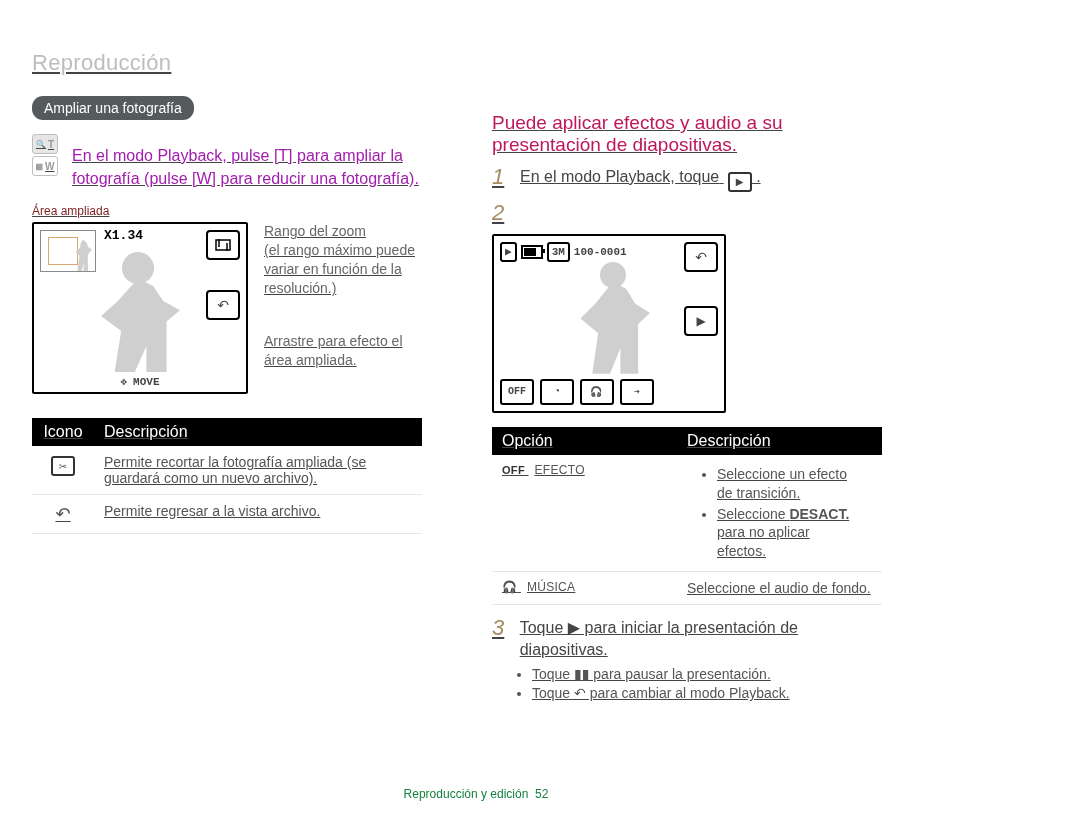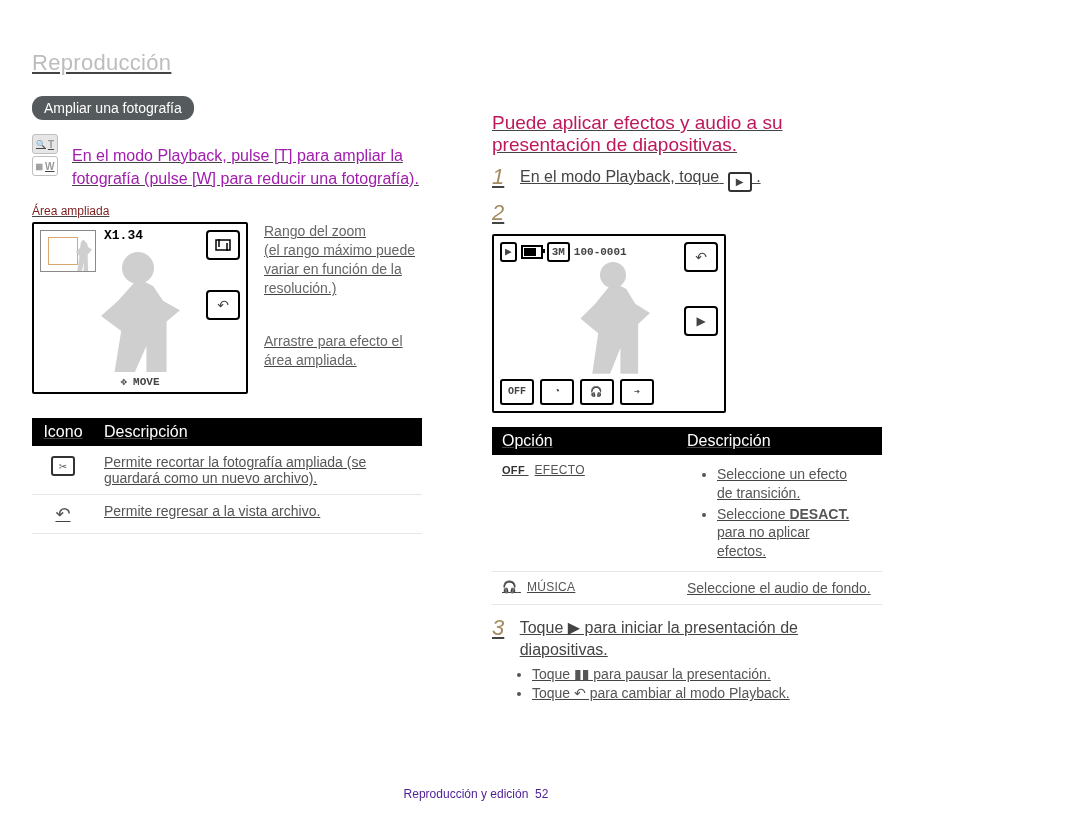--- a/index.html
+++ b/index.html
@@ -267,21 +267,21 @@
   }
 
   .sub-bullets { margin: 6px 0 0 22px; padding-left: 18px; font-size: 14px; color: #555; }
   .sub-bullets li { margin: 3px 0; }
 
   .footer {
     position: absolute;
     bottom: 14px; left: 0; right: 0;
     text-align: center;
     font-size: 12px;
-    color: #4c1d95;
+    color: #15803d;
   }
 </style>
 </head>
 <body>
 
 <div class="page">
   <div class="page-title">Reproducción</div>
 
   <div class="columns">
 

